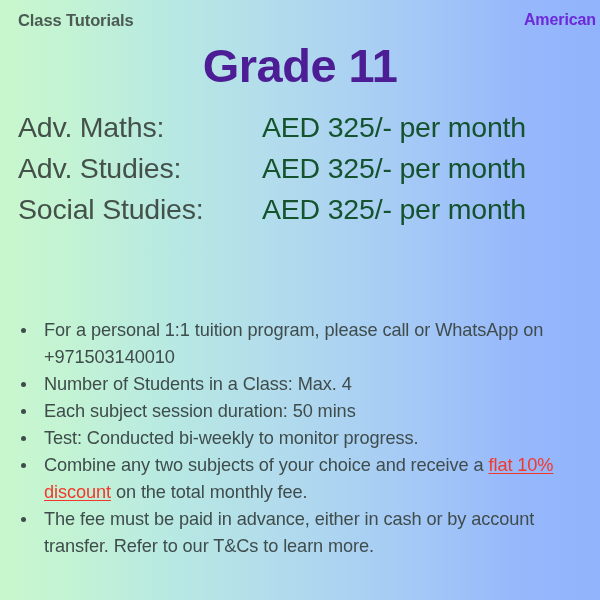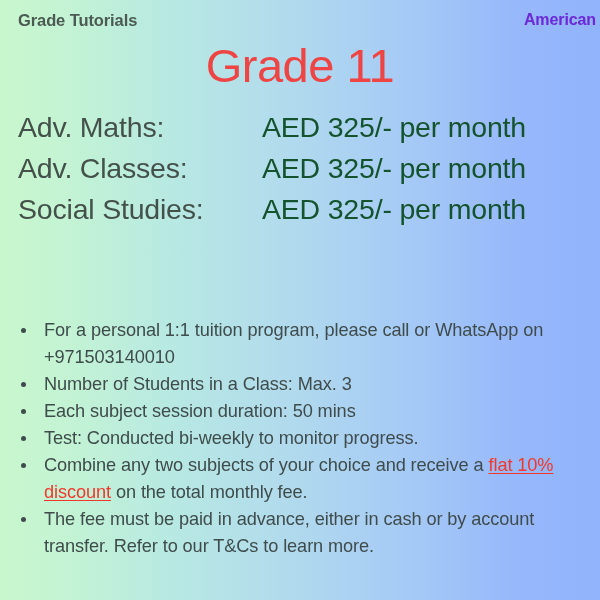--- a/index.html
+++ b/index.html
@@ -56,22 +56,22 @@
   }
 
   
   .title {
     position: absolute;
     top: 41px;
     left: 0;
     width: 600px;
     text-align: center;
     font-size: 47px;
-    font-weight: normal;
-    color: #ef4444;
+    font-weight: bold;
+    color: #4c1d95;
     letter-spacing: -0.5px;
     line-height: 1.08;
     white-space: nowrap;
   }
 
   
   .prices {
     position: absolute;
     top: 111px;
     left: 18px;
@@ -128,49 +128,49 @@
     text-decoration-color: #f2382c;
     text-underline-offset: 2px;
   }
 </style>
 </head>
 <body>
 
 <div class="poster">
 
   <div class="header">
-    <span class="brand">Grade Tutorials</span>
+    <span class="brand">Class Tutorials</span>
     <span class="curriculum">American</span>
   </div>
 
   <div class="title">Grade 11</div>
 
   <div class="prices">
     <div class="price-row">
       <span class="price-label">Adv. Maths:</span>
       <span class="price-value">AED 325/- per month</span>
     </div>
     <div class="price-row">
-      <span class="price-label">Adv. Classes:</span>
+      <span class="price-label">Adv. Studies:</span>
       <span class="price-value">AED 325/- per month</span>
     </div>
     <div class="price-row">
       <span class="price-label">Social Studies:</span>
       <span class="price-value">AED 325/- per month</span>
     </div>
   </div>
 
   <div class="notes">
     <div class="note">
       <span class="dot"></span>
       <span>For a personal 1:1 tuition program, please call or WhatsApp on +971503140010</span>
     </div>
     <div class="note">
       <span class="dot"></span>
-      <span>Number of Students in a Class: Max. 3</span>
+      <span>Number of Students in a Class: Max. 4</span>
     </div>
     <div class="note">
       <span class="dot"></span>
       <span>Each subject session duration: 50 mins</span>
     </div>
     <div class="note">
       <span class="dot"></span>
       <span>Test: Conducted bi-weekly to monitor progress.</span>
     </div>
     <div class="note">

